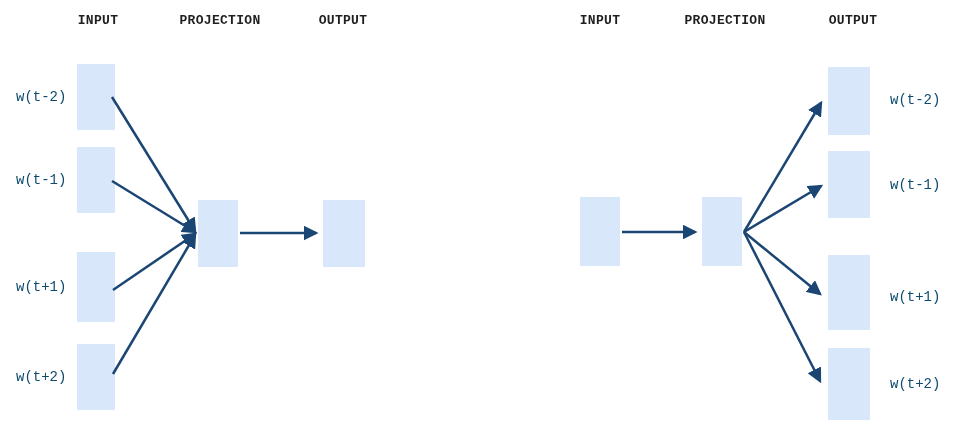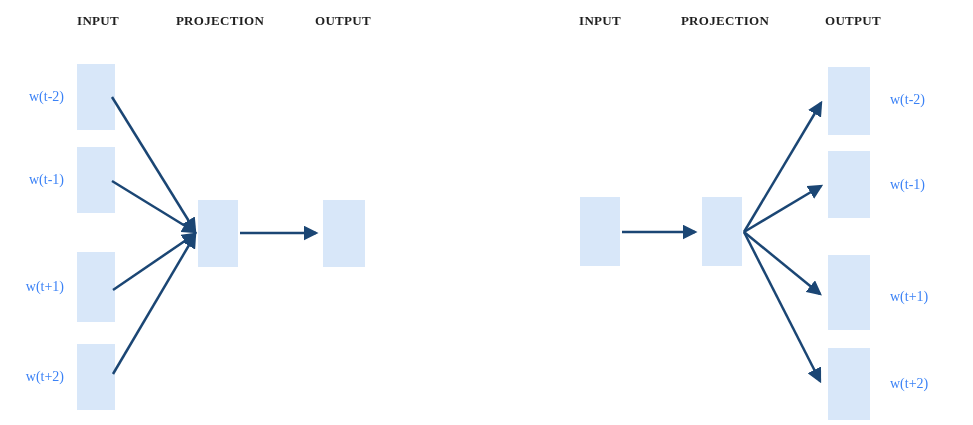--- a/index.html
+++ b/index.html
@@ -2,41 +2,41 @@
 <html><head>
 <meta charset="utf-8">
 <style>
   html, body { margin: 0; padding: 0; background: #ffffff; }
   .canvas {
     position: relative;
     width: 973px;
     height: 425px;
     background: #ffffff;
     overflow: hidden;
-    font-family: Liberation Serif, serif;
+    font-family: Liberation Mono, monospace;
     border-radius: 13px;
   }
   .hdr {
     position: absolute;
     transform: translateX(-50%);
     font-size: 13px;
     font-weight: bold;
     color: #1f1f1f;
     letter-spacing: 0.3px;
     line-height: 14px;
     white-space: nowrap;
   }
   .node {
     position: absolute;
     background: #d8e7f9;
   }
   .lbl {
     position: absolute;
     font-size: 14px;
-    color: #3b82f6;
+    color: #0c4a6e;
     line-height: 18px;
     white-space: nowrap;
   }
   .lbl-l { left: 16px; width: 48px; text-align: right; }
   .lbl-r { left: 890px; }
   .arrows {
     position: absolute;
     left: 0; top: 0;
     pointer-events: none;
   }

